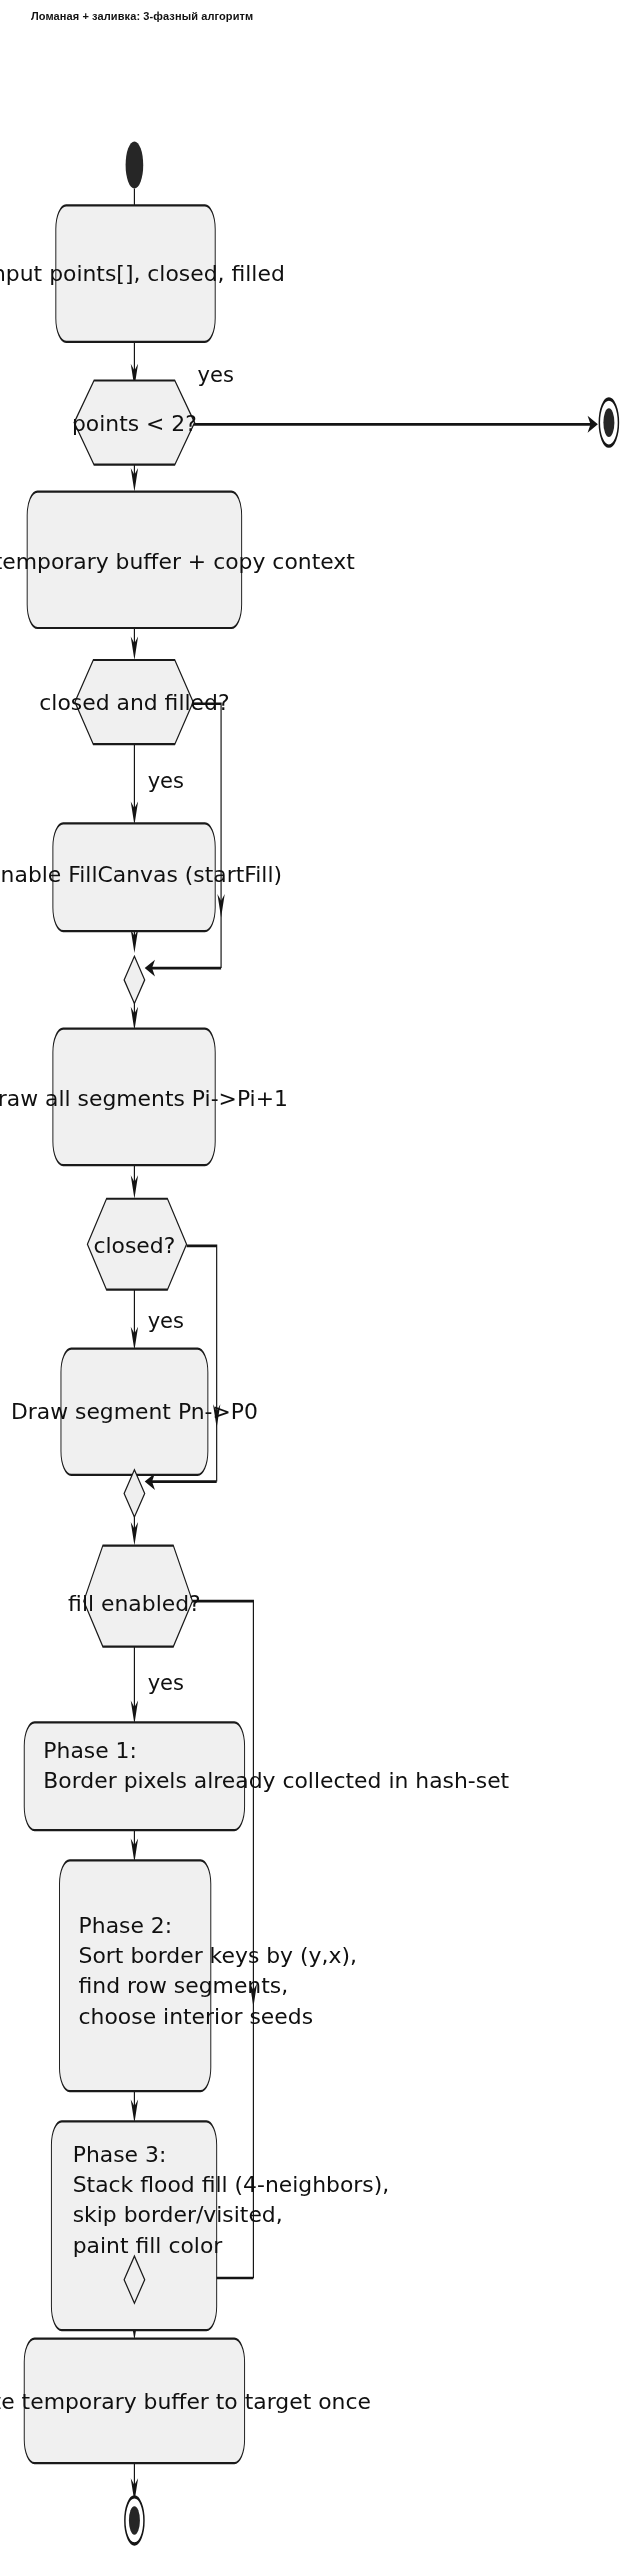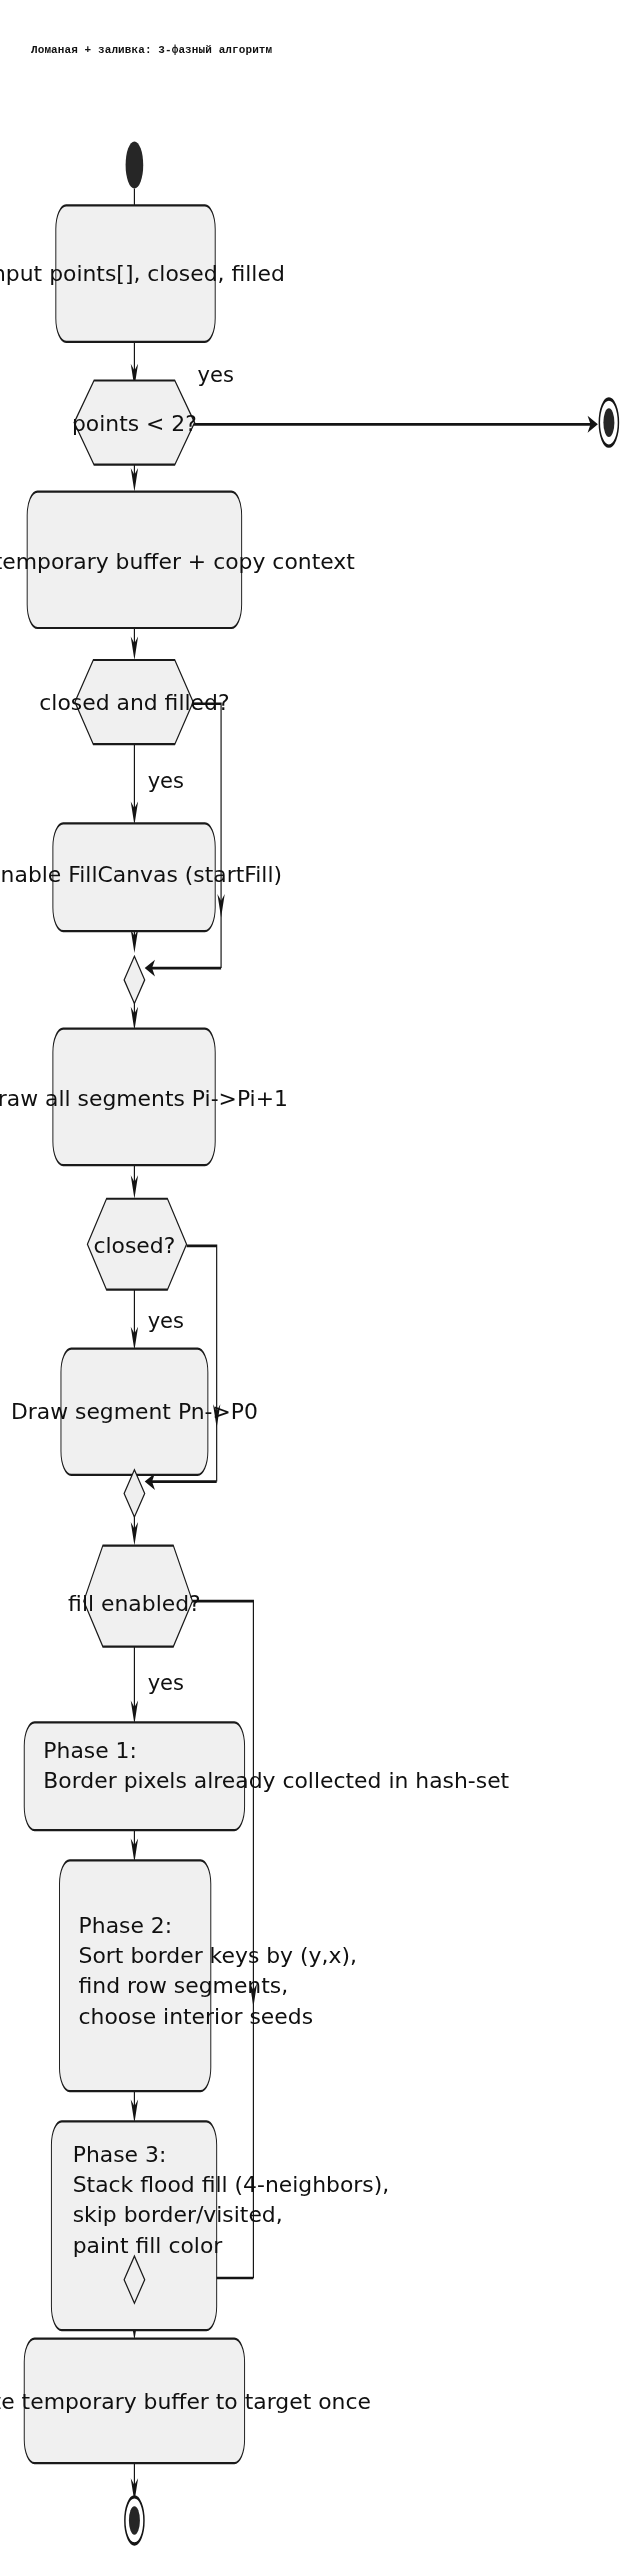--- a/index.html
+++ b/index.html
@@ -10,22 +10,22 @@
   body {
     width: 639px;
     height: 2576px;
     font-family: "DejaVu Sans", sans-serif;
     position: relative;
     overflow: hidden;
   }
   #diagram-title {
     position: absolute;
     left: 31px;
-    top: 44px;
-    font-family: Liberation Mono, monospace;
+    top: 10px;
+    font-family: Liberation Sans, sans-serif;
     font-size: 11px;
     font-weight: bold;
     color: #111111;
     letter-spacing: 0.1px;
     white-space: nowrap;
   }
   #flow-canvas {
     position: absolute;
     left: 0;
     top: 0;

